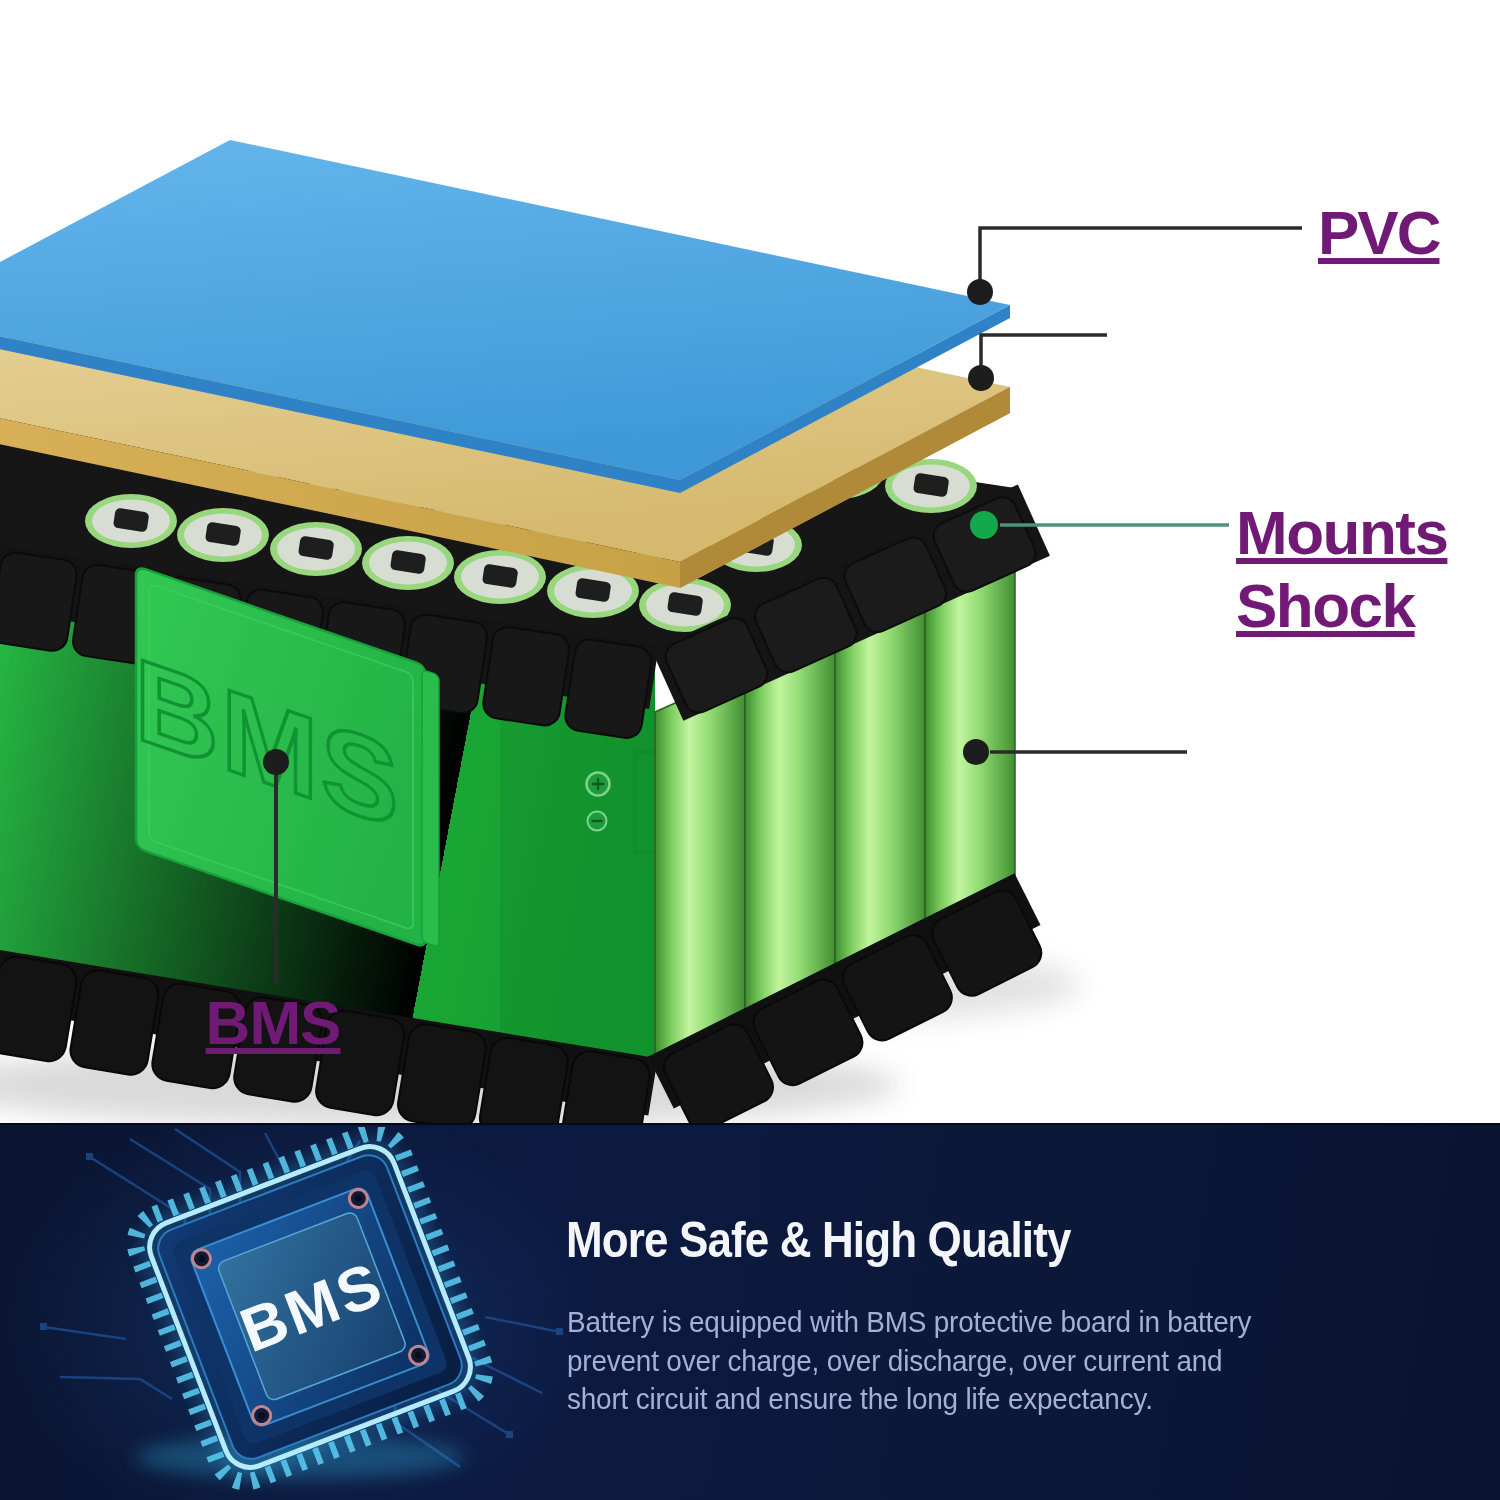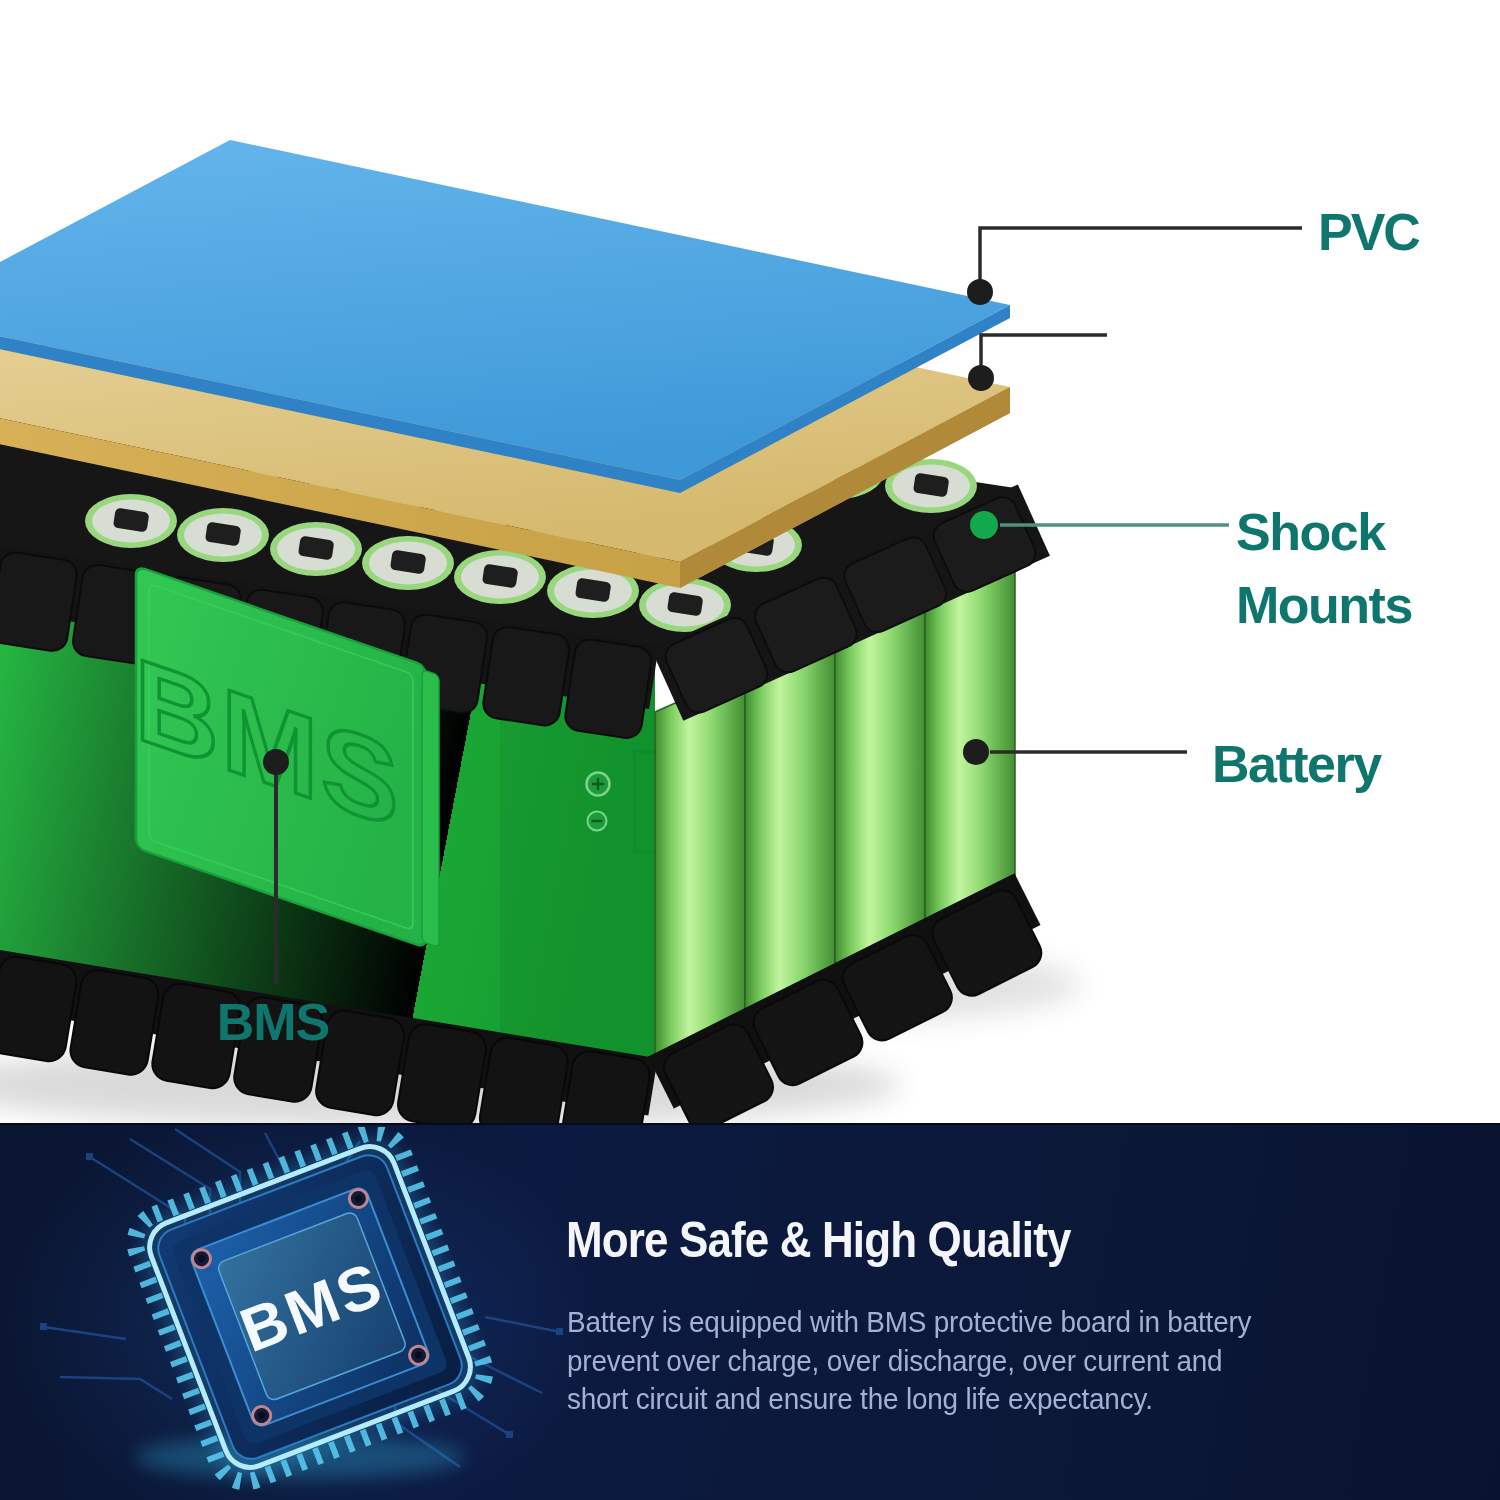--- a/index.html
+++ b/index.html
@@ -5,22 +5,22 @@
   html,body{margin:0;padding:0;background:#888;}
   .stage{
     position:relative;width:1500px;height:1500px;overflow:hidden;
     background:#ffffff;
     font-family:"Liberation Sans","DejaVu Sans",sans-serif;
   }
   
   .top-section{position:absolute;left:0;top:0;width:1500px;height:1123px;background:#ffffff;}
   .pack-svg{position:absolute;left:0;top:0;}
   .callout{
-    position:absolute;color:#0f766e;font-weight:700;
-    font-size:52px;line-height:73px;letter-spacing:-1.5px;white-space:nowrap;
+    position:absolute;color:#701a75;font-weight:700;
+    font-size:62px;line-height:73px;letter-spacing:-1.5px;white-space:nowrap;text-decoration:underline;
   }
   .callout.small-track{letter-spacing:-2px;}
   .bms-callout{width:160px;text-align:center;}
   
   .bottom-section{
     position:absolute;left:0;top:1123px;width:1500px;height:377px;
     background:
       radial-gradient(430px 310px at 300px 195px, rgba(45,125,225,0.20), rgba(45,125,225,0) 70%),
       linear-gradient(100deg,#0a1531 0%, #0c1a41 35%, #0b1838 70%, #091330 100%);
     border-top:2px solid #05091c;
@@ -203,25 +203,24 @@
       <circle cx="976" cy="752" r="13" fill="#1d1d1d"></circle>
 
       <path d="M276,774 L276,984" stroke="#2b2b2b" stroke-width="4" fill="none"></path>
       <circle cx="276" cy="762" r="13" fill="#1d1d1d"></circle>
     </svg>
 
     <div class="callout small-track" style="left:1318px;top:196px;">PVC</div>
 
 
     <div class="callout" style="left:1236px;top:496px;">
+      <div>Mounts</div>
       <div>Shock</div>
-      <div>Mounts</div>
     </div>
 
-    <div class="callout" style="left:1212px;top:728px;">Battery</div>
 
     <div class="callout bms-callout" style="left:193px;top:986px;letter-spacing:-1px;">BMS</div>
   </div>
 
   <div class="bottom-section">
 
     <svg class="chip-svg" width="560" height="372" viewBox="0 0 560 372">
       <defs>
         <linearGradient id="gSub" x1="0" y1="0" x2="1" y2="1">
           <stop offset="0" stop-color="#123a74"></stop>

